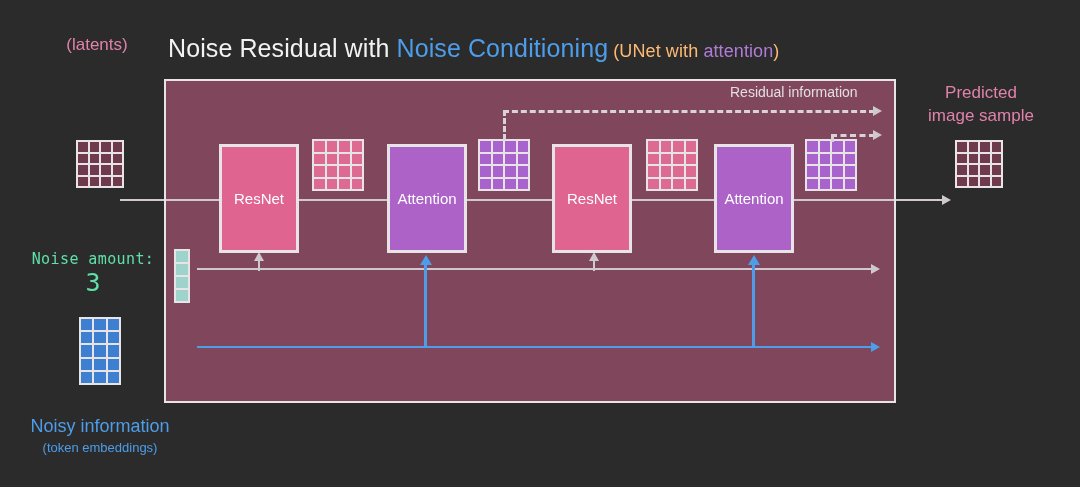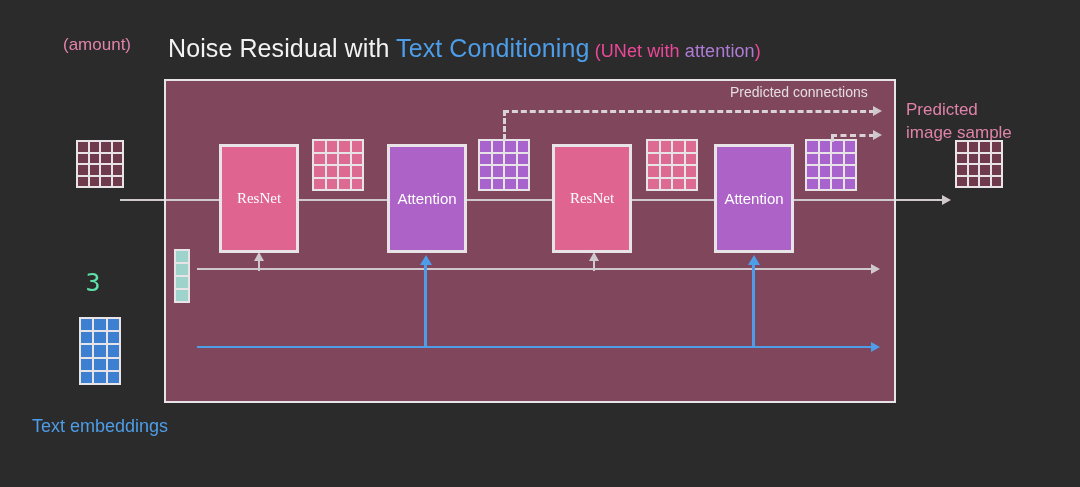--- a/index.html
+++ b/index.html
@@ -22,21 +22,21 @@
     left: 168px;
     top: 34px;
     white-space: nowrap;
     font-size: 25px;
     color: #f2f2f2;
     letter-spacing: 0.1px;
   }
   #title .accent-blue { color: #4d9de8; }
   #title .small {
     font-size: 18px;
-    color: #ec4899;
+    color: #fdba74;
   }
   #title .accent-purple { color: #b07bd6; }
 
   
   #panel {
     position: absolute;
     left: 164px;
     top: 79px;
     width: 732px;
     height: 324px;
@@ -54,25 +54,24 @@
     text-align: center;
     font-size: 17px;
     line-height: 23px;
     color: #e082aa;
   }
   #label-predicted {
     position: absolute;
     left: 906px;
     top: 81px;
     width: 150px;
-    text-align: left;
+    text-align: center;
     font-size: 17px;
     line-height: 23px;
     color: #e082aa;
-    margin-top: 17px;
   }
   #label-noise-amount {
     position: absolute;
     left: 18px;
     top: 250px;
     width: 150px;
     text-align: center;
     font-family: "DejaVu Sans Mono", "Liberation Mono", monospace;
     font-size: 15px;
     color: #5ee0a8;
@@ -138,21 +137,21 @@
     box-sizing: border-box;
     display: flex;
     align-items: center;
     justify-content: center;
     color: #ffffff;
     font-size: 15px;
     top: 144px;
     width: 80px;
     height: 109px;
   }
-  .block.resnet    { background: #e06490; font-family: Liberation Serif, serif; }
+  .block.resnet    { background: #e06490; }
   .block.attention { background: #ad62c8; }
   #block-resnet-1    { left: 219px; }
   #block-attention-1 { left: 387px; }
   #block-resnet-2    { left: 552px; }
   #block-attention-2 { left: 714px; }
 
   
   .hline {
     position: absolute;
     height: 2px;
@@ -205,36 +204,38 @@
     color: #e3dde0;
     white-space: nowrap;
   }
 </style>
 </head>
 <body>
 
 <div id="stage">
 
   <div id="title">
-    <span>Noise Residual with </span><span class="accent-blue">Text Conditioning</span><span class="small"> (UNet with </span><span class="small accent-purple">attention</span><span class="small">)</span>
+    <span>Noise Residual with </span><span class="accent-blue">Noise Conditioning</span><span class="small"> (UNet with </span><span class="small accent-purple">attention</span><span class="small">)</span>
   </div>
 
   <div id="label-latents">
-    <div>(amount)</div>
+    <div>(latents)</div>
   </div>
 
   <div id="label-predicted">
     <div>Predicted</div>
     <div>image sample</div>
   </div>
 
+  <div id="label-noise-amount">Noise amount:</div>
   <div id="noise-value">3</div>
 
   <div id="label-text-info">
-    <span>Text embeddings</span>
+    <span>Noisy information</span>
+    <span class="sub">(token embeddings)</span>
   </div>
 
   <div class="grid grid-dark" id="grid-latents">
       <div class="cell"></div>
       <div class="cell"></div>
       <div class="cell"></div>
       <div class="cell"></div>
       <div class="cell"></div>
       <div class="cell"></div>
       <div class="cell"></div>
@@ -395,21 +396,21 @@
   <div class="block attention" id="block-attention-1">
     <span>Attention</span>
   </div>
   <div class="block resnet" id="block-resnet-2">
     <span>ResNet</span>
   </div>
   <div class="block attention" id="block-attention-2">
     <span>Attention</span>
   </div>
 
-  <div id="label-residual">Predicted connections</div>
+  <div id="label-residual">Residual information</div>
 
   <div class="dash-v" style="left:503px; top:110px; height:30px;"></div>
   <div class="dash-h" style="left:503px; top:110px; width:372px;"></div>
   <div class="arrow-r" style="left:873px; top:106px;"></div>
 
   <div class="dash-v" style="left:831px; top:134px; height:8px;"></div>
   <div class="dash-h" style="left:831px; top:134px; width:44px;"></div>
   <div class="arrow-r" style="left:873px; top:130px;"></div>
 
 </div>

